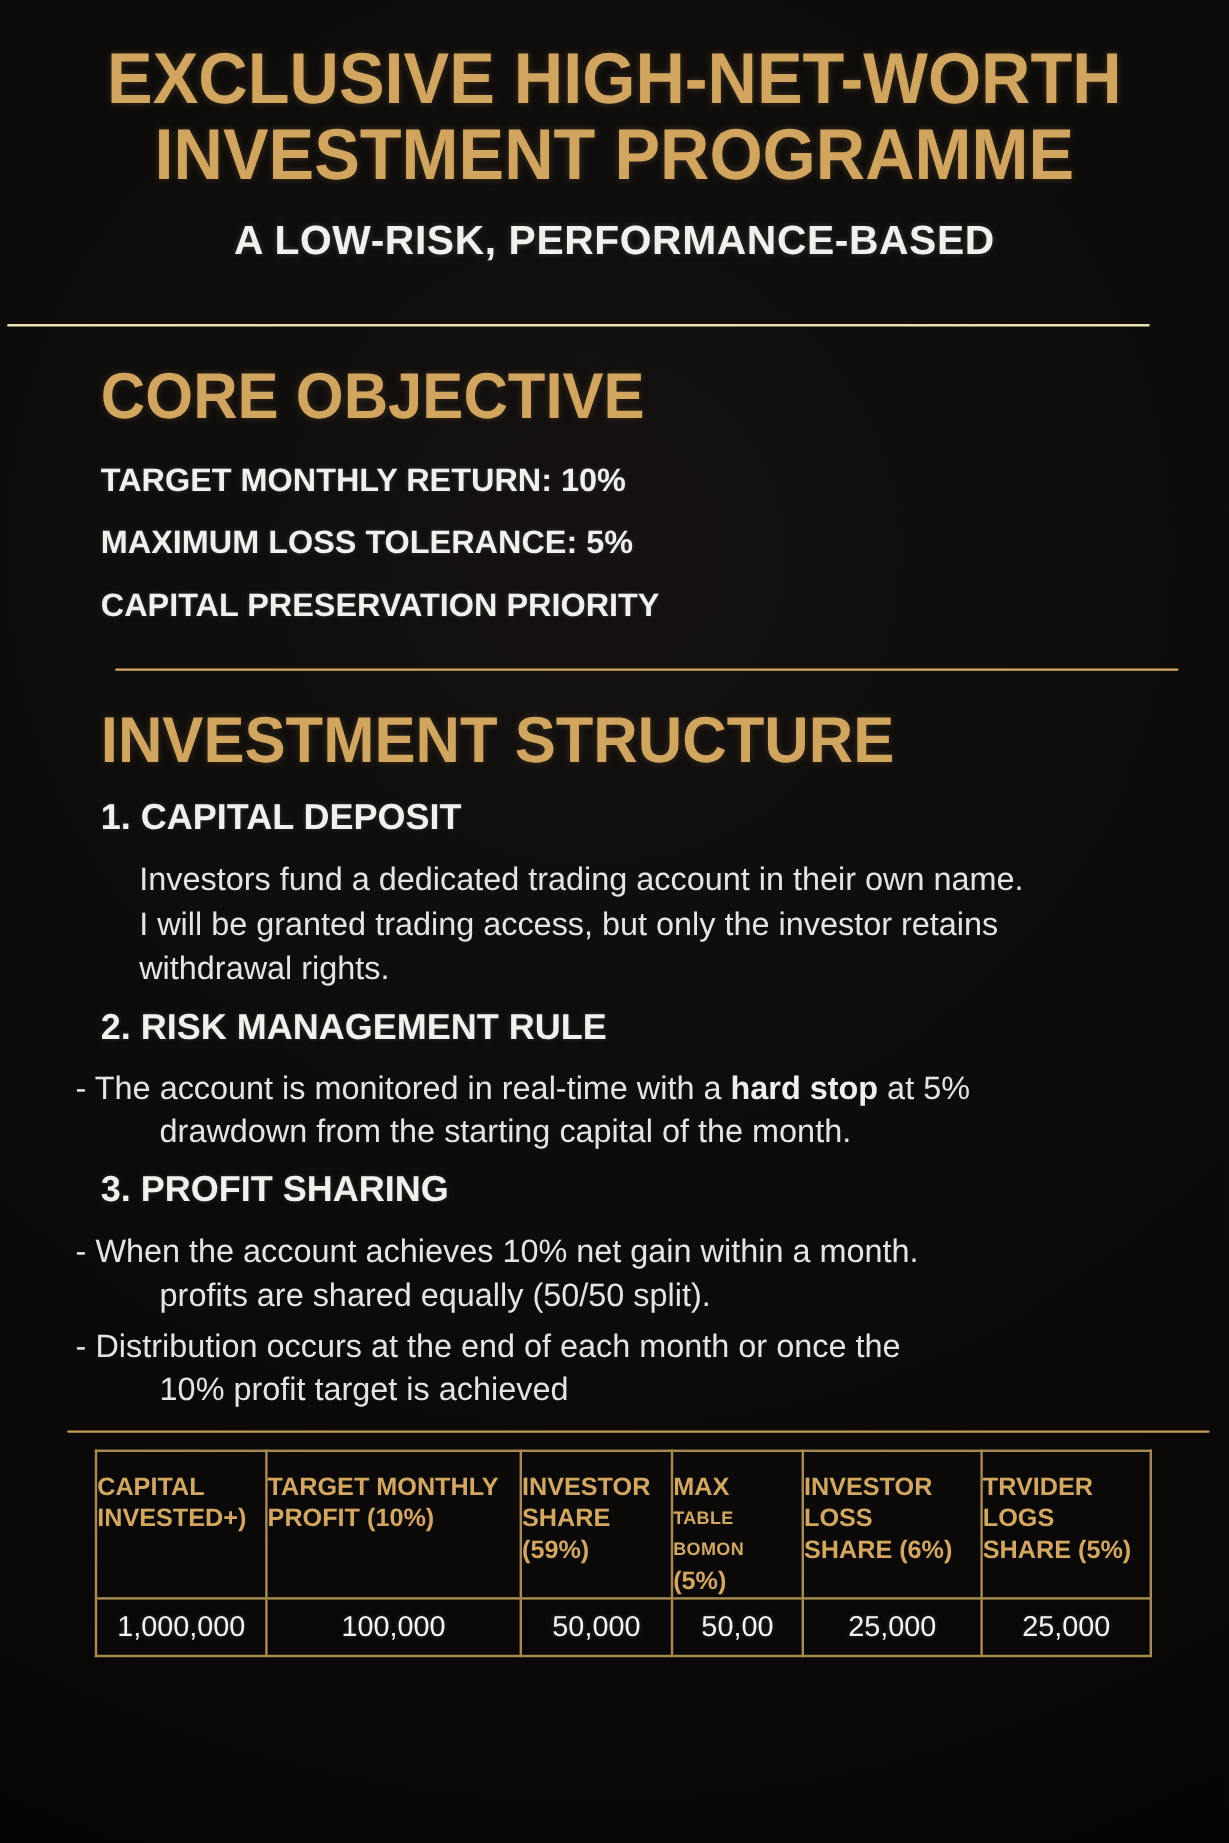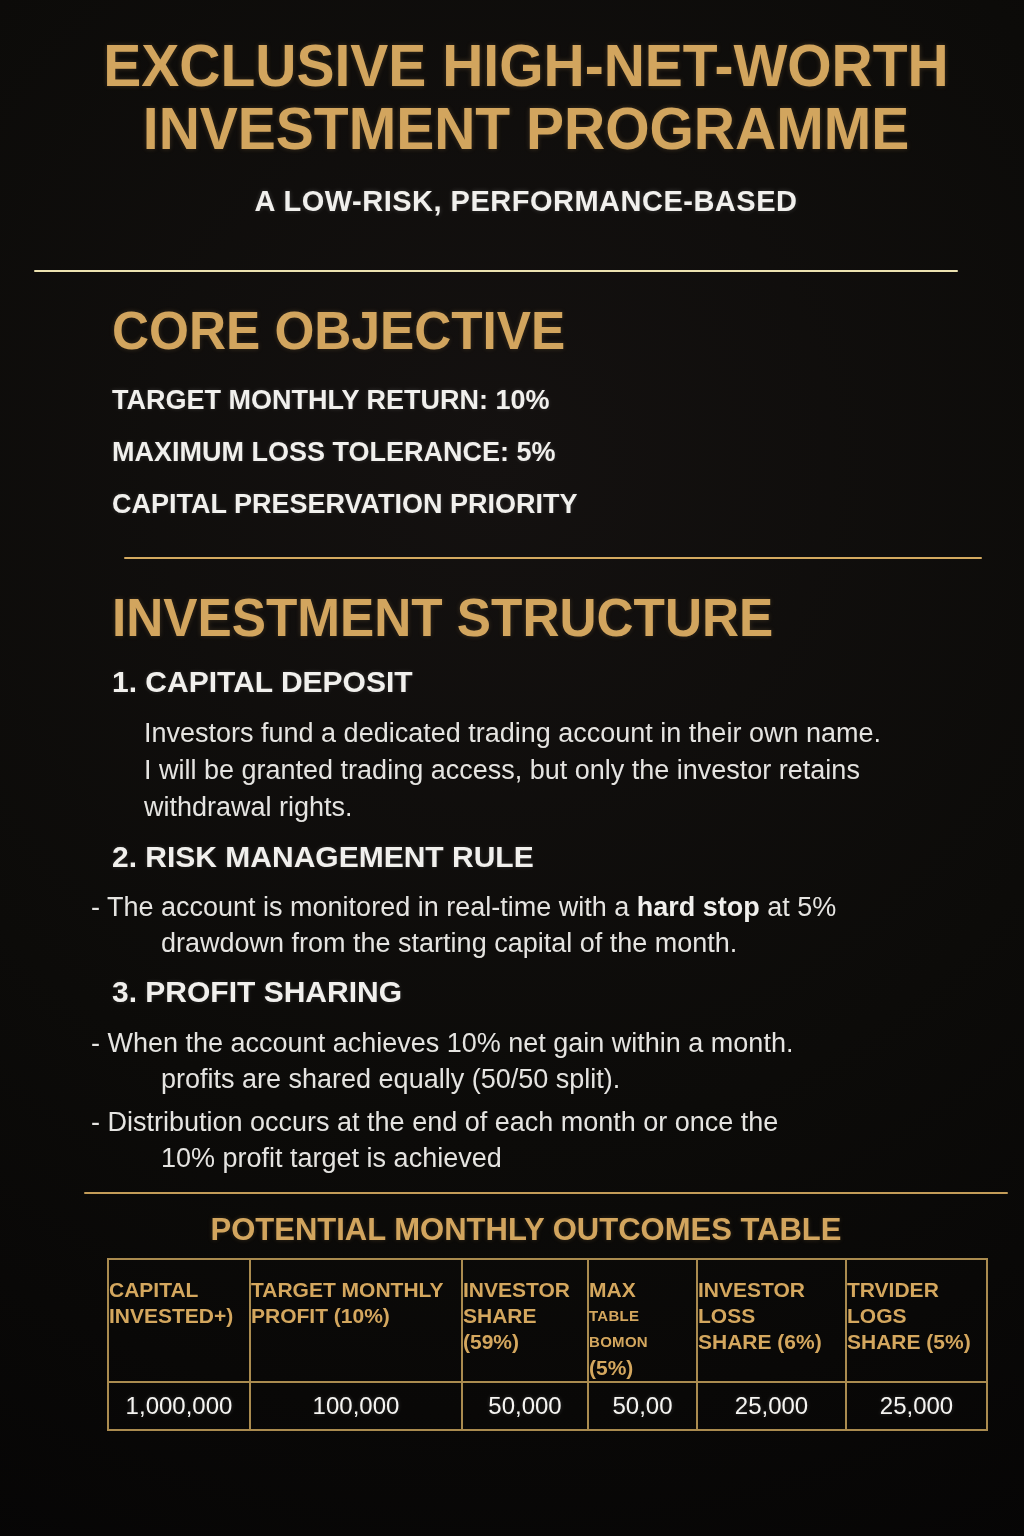--- a/index.html
+++ b/index.html
@@ -6,35 +6,34 @@
   html, body { width: 1024px; height: 1536px; overflow: hidden; }
   body {
     font-family: "Liberation Sans", "DejaVu Sans", sans-serif;
     background: var(--background, #0a0908);
   }
   .page {
     position: relative;
     width: 1024px; height: 1536px;
     background: radial-gradient(ellipse 120% 80% at 48% 30%, #141110 0%, #0c0b09 55%, #060505 100%);
     overflow: hidden;
-    padding-left: 28px;
   }
   .header { padding-top: 34px; text-align: center; }
   .title-line {
     display: block;
     font-size: 60px; line-height: 63px; font-weight: 700;
     color: var(--gold, #d2a55e);
     letter-spacing: 0px;
     transform: scaleX(0.95); transform-origin: center;
     text-shadow: 0 0 6px rgba(210,165,94,0.25);
   }
   .subtitle { margin-top: 20px; }
   .subtitle-line {
     display: block;
-    font-size: 29px; line-height: 43px; font-weight: 700;
+    font-size: 34px; line-height: 43px; font-weight: 700;
     color: var(--text_primary, #edebe7); letter-spacing: 0.5px;
     text-shadow: 0 0 5px rgba(255,255,255,0.18);
   }
   .divider { height: 2px; border-radius: 1px; }
   .divider-1 { margin: 47px 66px 0 6px;  background: var(--divider_1, #ece2b0); }
   .divider-2 { margin: 27px 42px 0 96px; background: var(--divider_2, #d4aa60); }
   .divider-3 { margin: 16px 16px 0 56px; background: var(--divider_3, #c39c58); }
   .section-heading {
     margin: 30px 0 0 84px;
     font-size: 54px; line-height: 56px; font-weight: 700;
@@ -147,21 +146,20 @@
       <div class="bullet">
         <div class="b-line1">- Distribution occurs at the end of each month or once the</div>
         <div class="b-line2">10% profit target is achieved</div>
       </div>
     </div>
   </section>
 
   <div class="divider divider-3"></div>
 
   <section>
-    <h2 class="table-title">POTENTIAL MONTHLY OUTCOMES TABLE</h2>
     <table class="outcomes-table">
       <colgroup>
         <col class="c1">
           <col class="c2">
           <col class="c3">
           <col class="c4">
           <col class="c5">
           <col class="c6">
       </colgroup>
       <thead>

